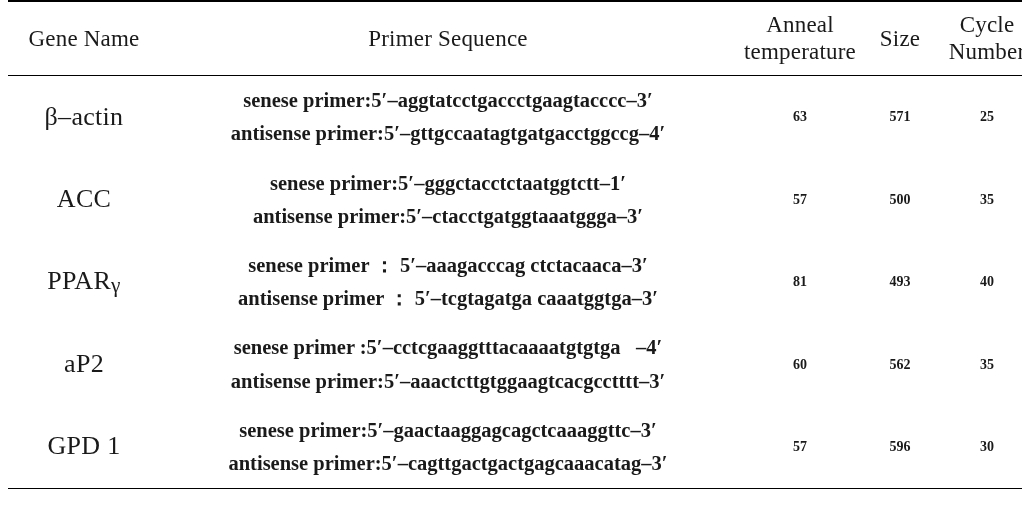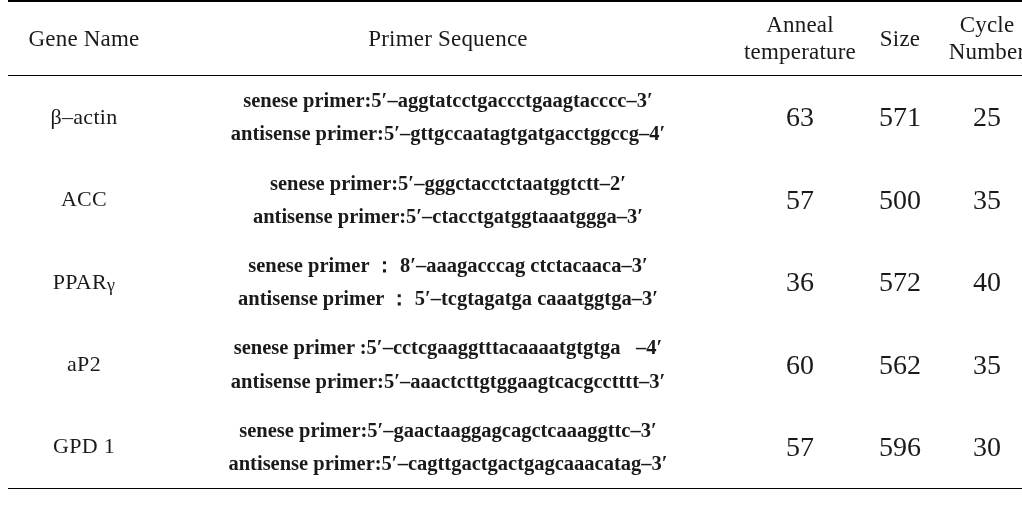--- a/index.html
+++ b/index.html
@@ -54,35 +54,36 @@
   .hdr-line { display: block; }
 
   tbody td {
     font-size: 21px;
     text-align: center;
     vertical-align: middle;
     padding: 9px 2px;
     line-height: 1.0;
   }
   tbody tr.data-row td.gene-cell {
-    font-size: 22px;
+    font-size: 26px;
     letter-spacing: 0.3px;
   }
   tbody tr.data-row td.primer-cell {
     font-size: 20.5px;
     line-height: 1.62;
     padding: 8px 4px;
   }
   .seq-line {
     display: block;
     white-space: pre;
     font-weight: bold;
   }
   tbody tr.data-row td.num-cell {
-    font-size: 28px;
+    font-size: 14px;
+    font-weight: bold;
   }
   .gamma-sub {
     font-size: 0.82em;
     vertical-align: -0.12em;
   }
 </style>
 </head>
 <body>
 
 <div class="table-wrap">
@@ -130,36 +131,36 @@
           <span class="seq-line">antisense primer:5′–gttgccaatagtgatgacctggccg–4′</span>
         </td>
         <td class="num-cell">63</td>
         <td class="num-cell">571</td>
         <td class="num-cell">25</td>
       </tr>
 
       <tr class="data-row">
         <td class="gene-cell"><span>ACC</span><span class="gamma-sub"></span></td>
         <td class="primer-cell">
-          <span class="seq-line">senese primer:5′–gggctacctctaatggtctt–2′</span>
+          <span class="seq-line">senese primer:5′–gggctacctctaatggtctt–1′</span>
           <span class="seq-line">antisense primer:5′–ctacctgatggtaaatggga–3′</span>
         </td>
         <td class="num-cell">57</td>
         <td class="num-cell">500</td>
         <td class="num-cell">35</td>
       </tr>
 
       <tr class="data-row">
         <td class="gene-cell"><span>PPAR</span><span class="gamma-sub">γ</span></td>
         <td class="primer-cell">
-          <span class="seq-line">senese primer ： 8′–aaagacccag ctctacaaca–3′</span>
+          <span class="seq-line">senese primer ： 5′–aaagacccag ctctacaaca–3′</span>
           <span class="seq-line">antisense primer ： 5′–tcgtagatga caaatggtga–3′</span>
         </td>
-        <td class="num-cell">36</td>
-        <td class="num-cell">572</td>
+        <td class="num-cell">81</td>
+        <td class="num-cell">493</td>
         <td class="num-cell">40</td>
       </tr>
 
       <tr class="data-row">
         <td class="gene-cell"><span>aP2</span><span class="gamma-sub"></span></td>
         <td class="primer-cell">
           <span class="seq-line">senese primer :5′–cctcgaaggtttacaaaatgtgtga   –4′</span>
           <span class="seq-line">antisense primer:5′–aaactcttgtggaagtcacgcctttt–3′</span>
         </td>
         <td class="num-cell">60</td>

